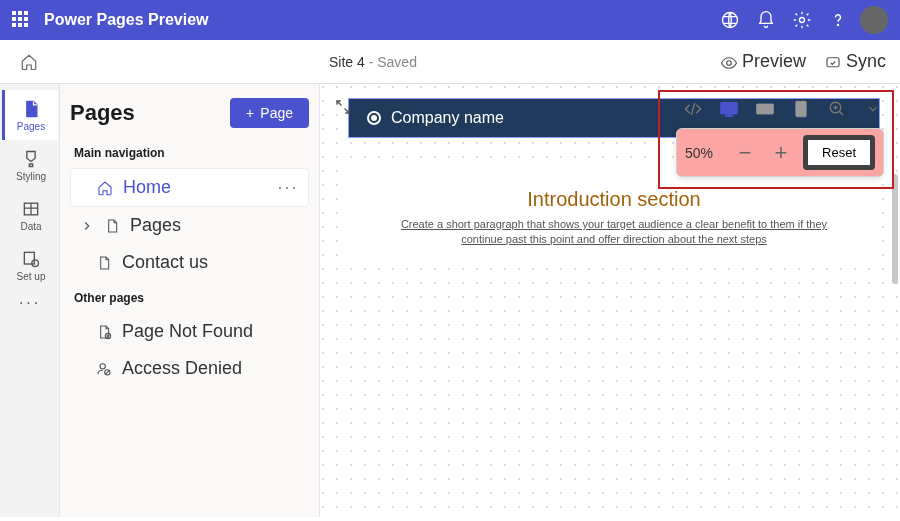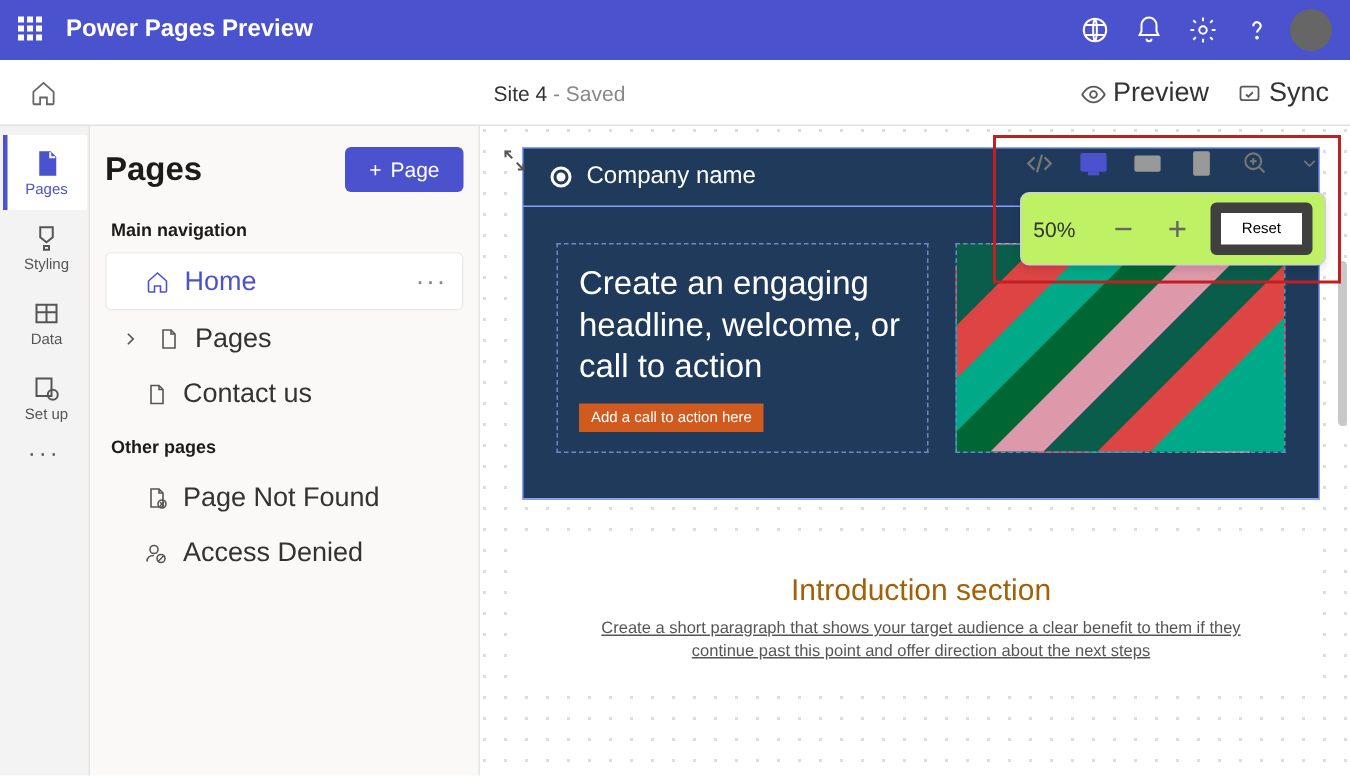--- a/index.html
+++ b/index.html
@@ -50,24 +50,24 @@
 
 
 .canvas { flex:1; background:#fff; position:relative; overflow:hidden;}
 .canvasInner { position:absolute; inset:0; background-image: radial-gradient(#ddd 1px, transparent 1px); background-size: 14px 14px; background-position: -4px -4px; padding: 14px 20px 0 28px;}
 
 .toolbarWrap { position:absolute; top:6px; right:6px; border:2px solid #c02020; padding:6px 8px 10px 16px; background:transparent;}
 .tbrow1 { display:flex; align-items:center; gap:14px; justify-content:flex-end; margin-bottom:8px;}
 .tbrow1 .tic { width:22px; height:22px; display:flex; align-items:center; justify-content:center; cursor:pointer;}
 .tbrow1 .tic.active svg rect { fill:#4b52ce; stroke:#4b52ce;}
 .tbrow1 svg { stroke:#777; fill:none;}
-.tbrow2 { display:flex; align-items:center; gap:8px; background:#bef264; border:1px solid #d0d0d0; border-radius:6px; padding:6px 8px; box-shadow:0 2px 6px rgba(0,0,0,.12);}
+.tbrow2 { display:flex; align-items:center; gap:8px; background:#fca5a5; border:1px solid #d0d0d0; border-radius:6px; padding:6px 8px; box-shadow:0 2px 6px rgba(0,0,0,.12);}
 .tbrow2 .zoomval { font-size:14px; color:#333; min-width:38px;}
 .tbrow2 .zbtn { width:28px; height:28px; display:flex; align-items:center; justify-content:center; font-size:22px; color:#666; cursor:pointer; border-radius:4px;}
-.tbrow2 .reset { border:7px solid #404040; border-radius:4px; padding:5px 14px; font-size:10px; background:#fff; cursor:pointer;}
+.tbrow2 .reset { border:5px solid #404040; border-radius:4px; padding:5px 14px; font-size:13px; background:#fff; cursor:pointer;}
 
 .expand { position:absolute; top:14px; left:14px; cursor:pointer;}
 
 .preview { margin-top:0; }
 .pTop { background:#1f3a5a; padding:10px 18px; display:flex; align-items:center; gap:10px; color:#fff; border:1px solid #88a0ff;}
 .pTop .radio { width:14px; height:14px; border:2px solid #fff; border-radius:50%; display:inline-block; position:relative;}
 .pTop .radio::after { content:''; position:absolute; inset:2px; border-radius:50%; background:#fff;}
 .hero { background:#1f3a5a; padding:24px 22px 30px; display:flex; gap:18px; border:1px solid #88a0ff; border-top:none;}
 .hero .txt { flex:1; color:#fff; border:1px dashed #6a88c8; padding:12px 14px;}
 .hero h2 { font-size:22px; font-weight:400; line-height:1.25; margin-bottom:10px;}
@@ -237,27 +237,20 @@
     <div class="canvasInner">
       <div class="expand"><svg width="18" height="18" viewBox="0 0 24 24" stroke="#555" fill="none" stroke-width="1.8">
             <path d="M9 4H4v5M4 4l6 6M15 20h5v-5M20 20l-6-6"></path>
           </svg></div>
 
       <div class="preview">
         <div class="pTop">
           <span class="radio"></span>
           <span>Company name</span>
         </div>
-        <div class="hero">
-          <div class="txt">
-            <h2>Create an engaging headline, welcome, or call to action</h2>
-            <span class="cta">Add a call to action here</span>
-          </div>
-          <div class="img"></div>
-        </div>
         <div class="intro">
           <h3>Introduction section</h3>
           <p>Create a short paragraph that shows your target audience a clear benefit to them if they continue past this point and offer direction about the next steps</p>
         </div>
       </div>
 
       <div class="scroll"></div>
     </div>
 
     <div class="toolbarWrap">

